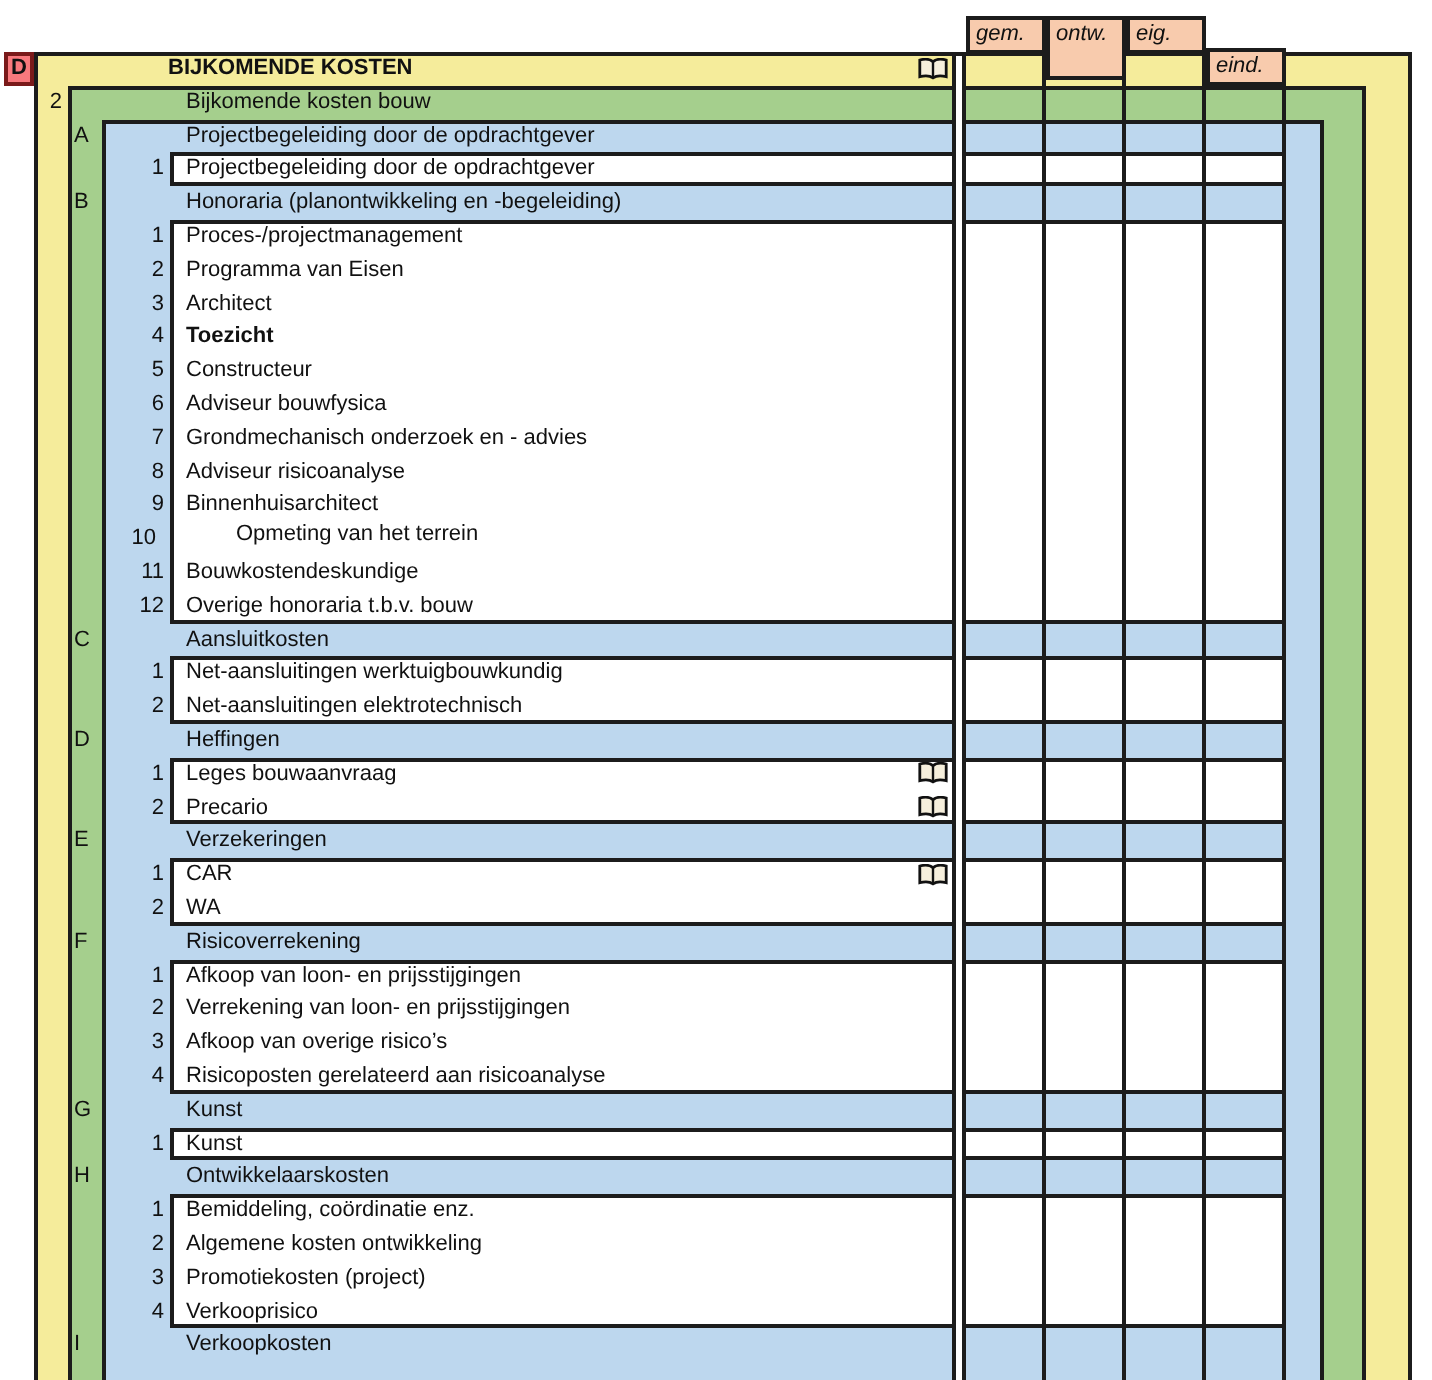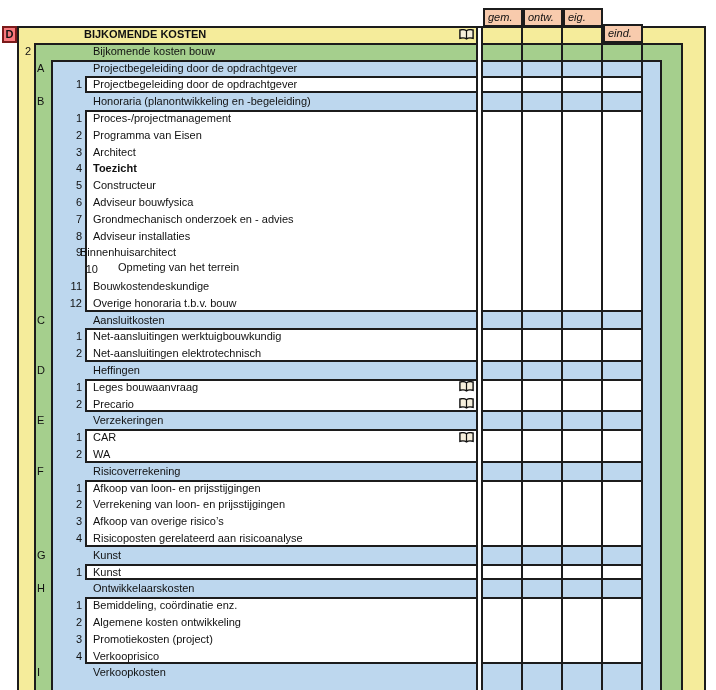--- a/index.html
+++ b/index.html
@@ -74,21 +74,21 @@
   <div id="gen-lines">
       <div class="abs z-line vline" style="left: 476px; top: 26px; height: 664px;"></div>
       <div class="abs z-line vline" style="left: 481px; top: 26px; height: 664px;"></div>
       <div class="abs z-line vline" style="left: 521px; top: 26px; height: 664px;"></div>
       <div class="abs z-line vline" style="left: 561px; top: 26px; height: 664px;"></div>
       <div class="abs z-line vline" style="left: 601px; top: 26px; height: 664px;"></div>
       <div class="abs z-line vline" style="left: 641px; top: 26px; height: 664px;"></div>
     </div>
   <div id="gen-headers">
       <div class="abs z-top hdr-cell" style="left: 483px; top: 8px; width: 40px; height: 19px;"><span>gem.</span></div>
-      <div class="abs z-top hdr-cell" style="left: 523px; top: 8px; width: 40px; height: 19px;"><span>ontw.</span></div>
+      <div class="abs z-top hdr-cell" style="left: 523px; top: 8px; width: 40px; height: 32px;"><span>ontw.</span></div>
       <div class="abs z-top hdr-cell" style="left: 563px; top: 8px; width: 40px; height: 19px;"><span>eig.</span></div>
       <div class="abs z-top hdr-cell" style="left: 603px; top: 24px; width: 40px; height: 19px;"><span>eind.</span></div>
     </div>
   <div id="gen-rows">
       <div class="abs z-content hit" style="left: 53px; top: 26px; width: 423px; height: 16.8px;"></div>
       <div class="abs z-content rlabel title-label" style="left: 84px; top: 26px;"><span>BIJKOMENDE KOSTEN</span></div>
       <div class="abs z-content icon-wrap" style="left: 459px; top: 28.5px; width: 15px; height: 11px;"><svg width="15" height="11" viewBox="0 0 15 11">
           <path d="M7.5 1.8 C6 0.5 3.4 0.4 0.9 1 L0.9 9.3 C3.4 8.7 6 8.8 7.5 9.9 C9 8.8 11.6 8.7 14.1 9.3 L14.1 1 C11.6 0.4 9 0.5 7.5 1.8 Z" fill="#f6efdc" stroke="#111" stroke-width="1.4"></path>
           <line x1="7.5" y1="1.8" x2="7.5" y2="9.9" stroke="#111" stroke-width="1.2"></line>
         </svg></div>
@@ -168,34 +168,34 @@
       <div class="abs z-content hit" style="left: 605px; top: 195px; width: 36px; height: 14.8px;"></div>
       <div class="abs z-content hit" style="left: 53px; top: 210.8px; width: 423px; height: 16.8px;"></div>
       <div class="abs z-content rlabel rnum" style="left: 56px; top: 210.8px; width: 26px;"><span>7</span></div>
       <div class="abs z-content rlabel" style="left: 93px; top: 210.8px;"><span>Grondmechanisch onderzoek en - advies</span></div>
       <div class="abs z-content hit" style="left: 485px; top: 211.8px; width: 36px; height: 14.8px;"></div>
       <div class="abs z-content hit" style="left: 525px; top: 211.8px; width: 36px; height: 14.8px;"></div>
       <div class="abs z-content hit" style="left: 565px; top: 211.8px; width: 36px; height: 14.8px;"></div>
       <div class="abs z-content hit" style="left: 605px; top: 211.8px; width: 36px; height: 14.8px;"></div>
       <div class="abs z-content hit" style="left: 53px; top: 227.6px; width: 423px; height: 16.8px;"></div>
       <div class="abs z-content rlabel rnum" style="left: 56px; top: 227.6px; width: 26px;"><span>8</span></div>
-      <div class="abs z-content rlabel" style="left: 93px; top: 227.6px;"><span>Adviseur installaties</span></div>
+      <div class="abs z-content rlabel" style="left: 93px; top: 227.6px;"><span>Adviseur risicoanalyse</span></div>
       <div class="abs z-content hit" style="left: 485px; top: 228.6px; width: 36px; height: 14.8px;"></div>
       <div class="abs z-content hit" style="left: 525px; top: 228.6px; width: 36px; height: 14.8px;"></div>
       <div class="abs z-content hit" style="left: 565px; top: 228.6px; width: 36px; height: 14.8px;"></div>
       <div class="abs z-content hit" style="left: 605px; top: 228.6px; width: 36px; height: 14.8px;"></div>
       <div class="abs z-content hit" style="left: 53px; top: 244.4px; width: 423px; height: 16.8px;"></div>
       <div class="abs z-content rlabel rnum" style="left: 56px; top: 244.4px; width: 26px;"><span>9</span></div>
-      <div class="abs z-content rlabel" style="left: 80px; top: 244.4px;"><span>Binnenhuisarchitect</span></div>
+      <div class="abs z-content rlabel" style="left: 93px; top: 244.4px;"><span>Binnenhuisarchitect</span></div>
       <div class="abs z-content hit" style="left: 485px; top: 245.4px; width: 36px; height: 14.8px;"></div>
       <div class="abs z-content hit" style="left: 525px; top: 245.4px; width: 36px; height: 14.8px;"></div>
       <div class="abs z-content hit" style="left: 565px; top: 245.4px; width: 36px; height: 14.8px;"></div>
       <div class="abs z-content hit" style="left: 605px; top: 245.4px; width: 36px; height: 14.8px;"></div>
       <div class="abs z-content hit" style="left: 53px; top: 261.2px; width: 423px; height: 16.8px;"></div>
-      <div class="abs z-content rlabel rnum" style="left: 72px; top: 261.2px; width: 26px;"><span>10</span></div>
+      <div class="abs z-content rlabel rnum" style="left: 52px; top: 261.2px; width: 26px;"><span>10</span></div>
       <div class="abs z-content rlabel" style="left: 93px; top: 259px; margin-left: 25px;"><span>Opmeting van het terrein</span></div>
       <div class="abs z-content hit" style="left: 485px; top: 262.2px; width: 36px; height: 14.8px;"></div>
       <div class="abs z-content hit" style="left: 525px; top: 262.2px; width: 36px; height: 14.8px;"></div>
       <div class="abs z-content hit" style="left: 565px; top: 262.2px; width: 36px; height: 14.8px;"></div>
       <div class="abs z-content hit" style="left: 605px; top: 262.2px; width: 36px; height: 14.8px;"></div>
       <div class="abs z-content hit" style="left: 53px; top: 278px; width: 423px; height: 16.8px;"></div>
       <div class="abs z-content rlabel rnum" style="left: 56px; top: 278px; width: 26px;"><span>11</span></div>
       <div class="abs z-content rlabel" style="left: 93px; top: 278px; text-align: right;"><span>Bouwkostendeskundige</span></div>
       <div class="abs z-content hit" style="left: 485px; top: 279px; width: 36px; height: 14.8px;"></div>
       <div class="abs z-content hit" style="left: 525px; top: 279px; width: 36px; height: 14.8px;"></div>

